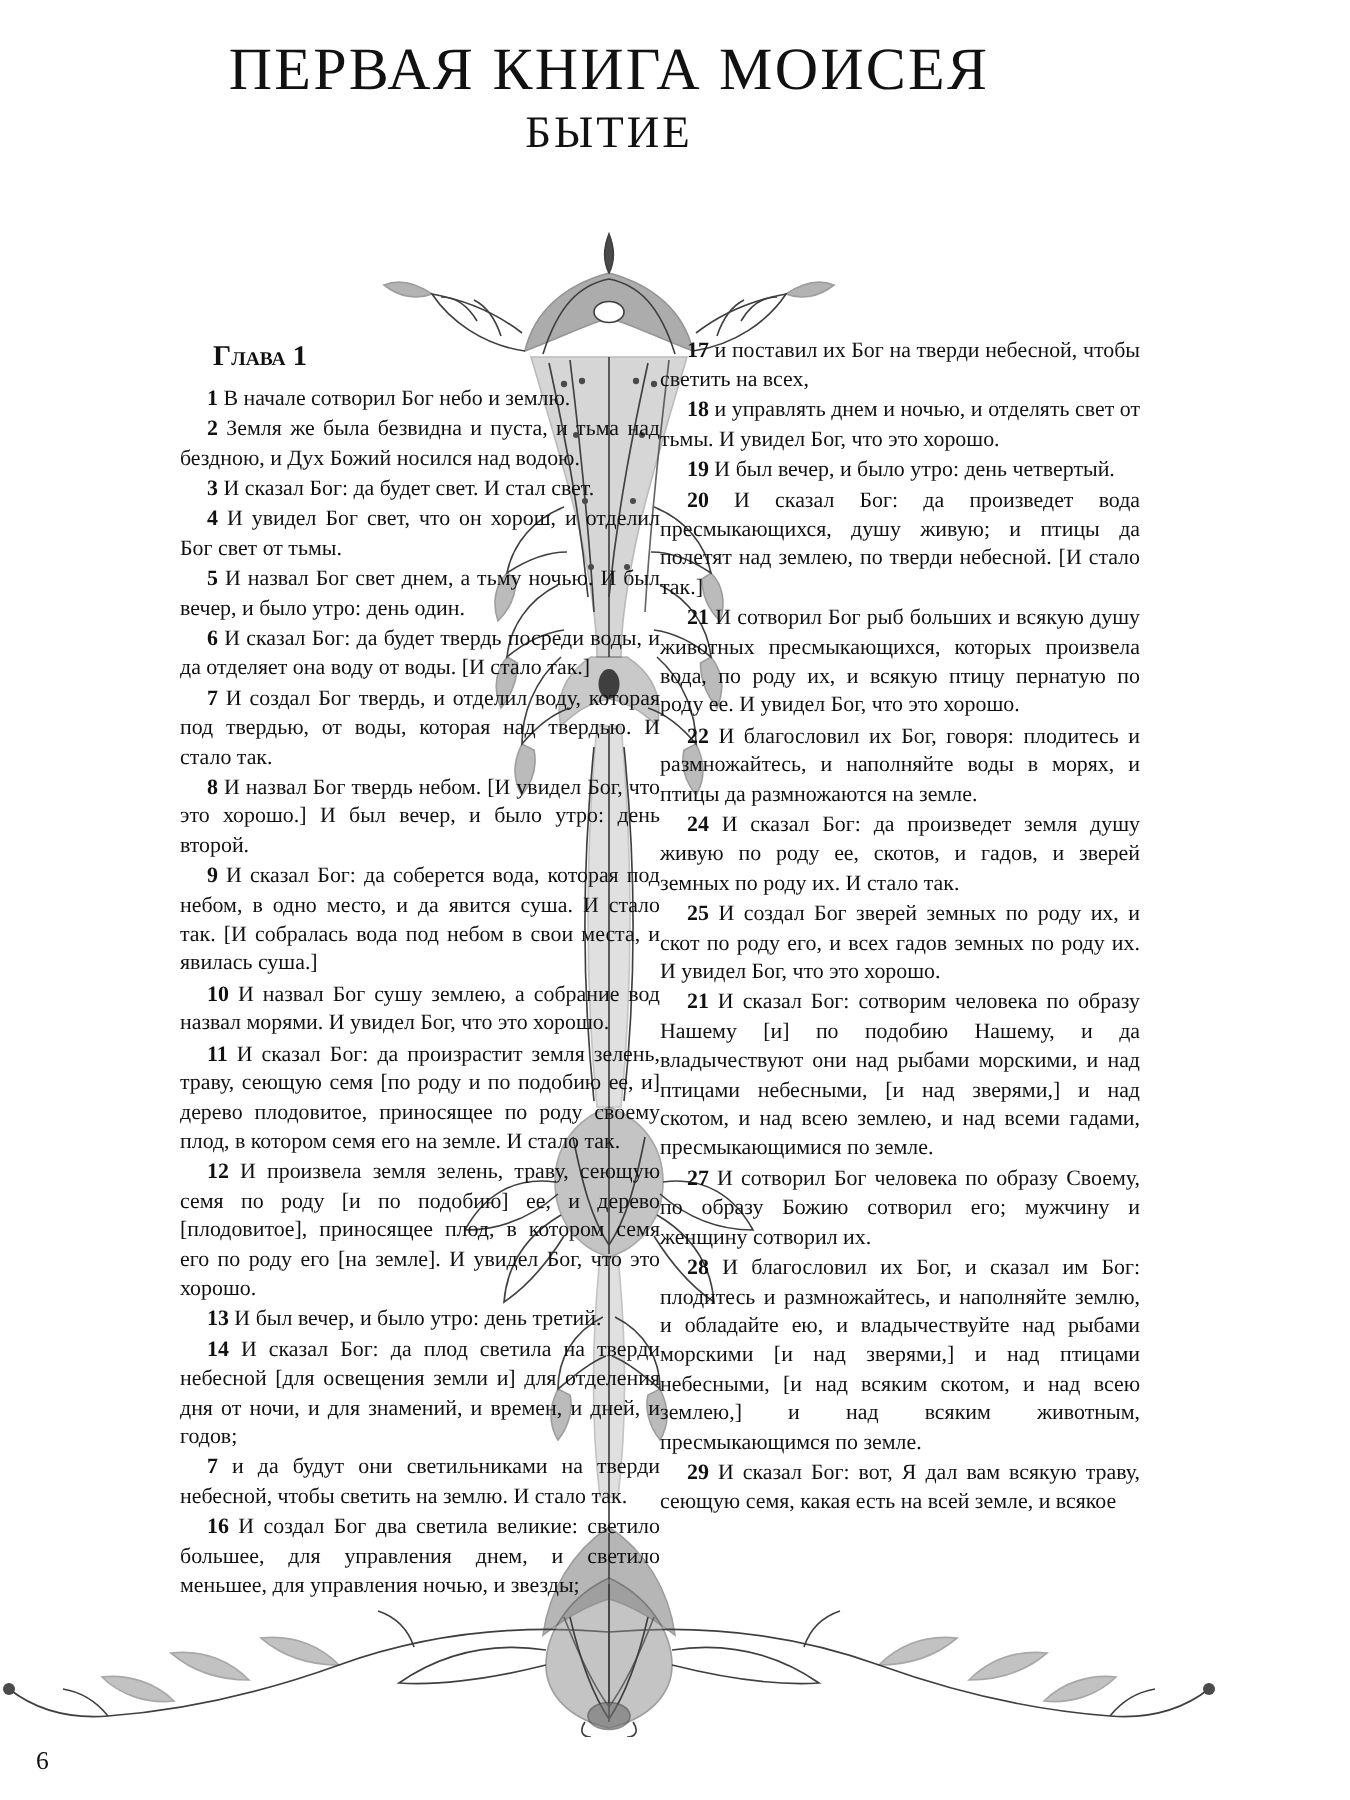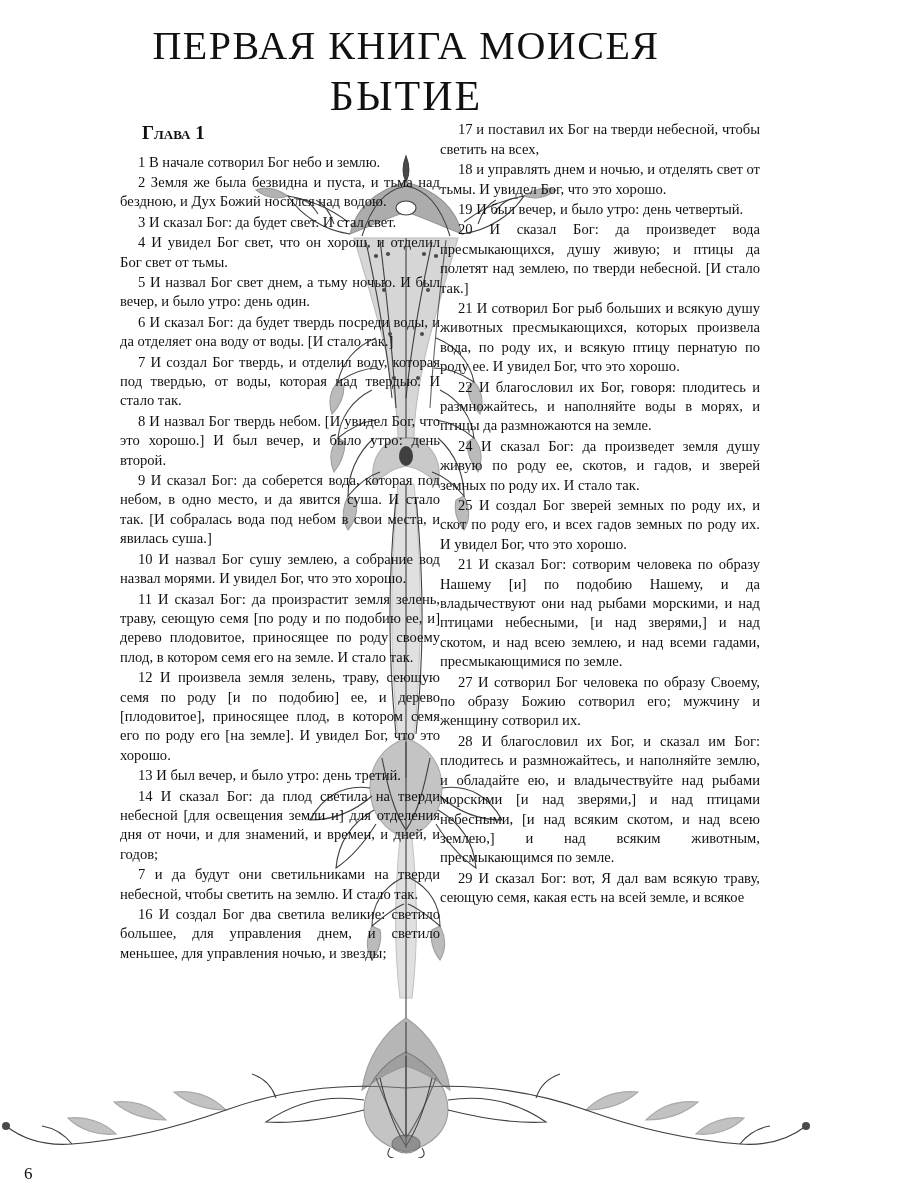--- a/index.html
+++ b/index.html
@@ -30,30 +30,31 @@
     font-family: "Liberation Serif", serif;
     font-size: 40px;
     letter-spacing: 1.5px;
     font-weight: normal;
     line-height: 1.1;
     text-transform: uppercase;
     font-variant: small-caps;
   }
   .title-sub {
     font-family: "Liberation Serif", serif;
-    font-size: 42px;
+    font-size: 30px;
     letter-spacing: 2px;
     font-weight: normal;
     line-height: 1.15;
     margin-top: 4px;
     text-transform: uppercase;
     font-variant: small-caps;
   }
   .columns {
     position: relative;
+    margin-top: 118px;
     display: flex;
     justify-content: space-between;
     align-items: flex-start;
   }
   .col {
     width: 348px;
     font-size: 14.6px;
     line-height: 1.33;
     text-align: justify;
     text-justify: inter-word;
@@ -66,21 +67,21 @@
     font-weight: bold;
     margin: 0 0 7px 22px;
     text-align: left;
     font-variant: small-caps;
   }
   .verse {
     margin: 0 0 1px 0;
     text-indent: 18px;
   }
   .verse .vn {
-    font-weight: normal;
+    font-weight: bold;
   }
   .page-number {
     position: absolute;
     left: 24px;
     bottom: 16px;
     font-size: 17px;
   }
 
   
   .ornament {

